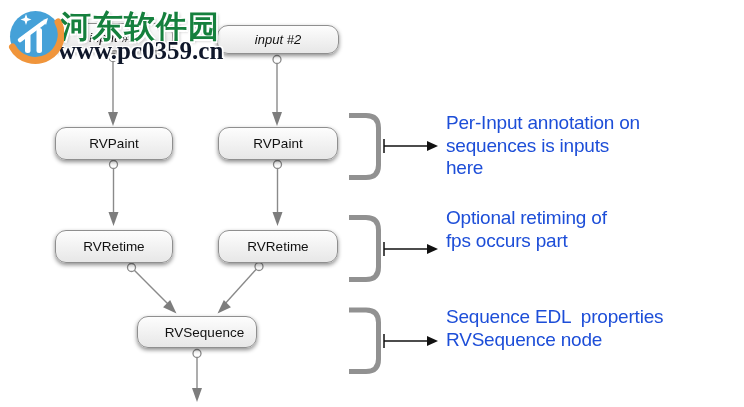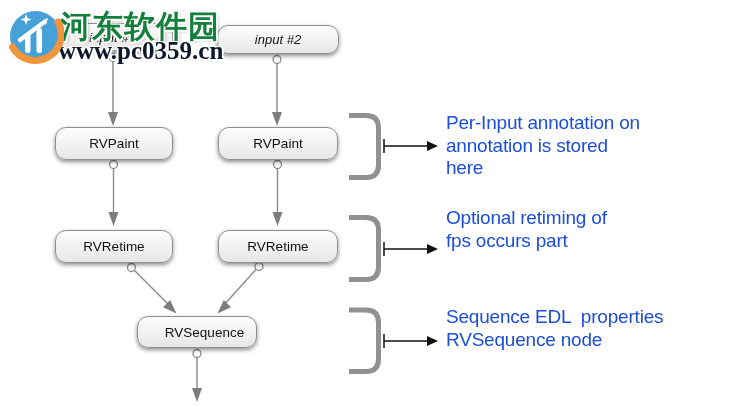--- a/index.html
+++ b/index.html
@@ -166,21 +166,21 @@
   </div>
   <div class="node" style="left:218px; top:230px; width:120px; height:33px;">
     <span>RVRetime</span>
   </div>
   <div class="node" style="left:137px; top:316px; width:120px; height:32px;padding-left:15px;">
     <span>RVSequence</span>
   </div>
 
   <div class="ann" style="top:112px;">
     <div class="ann-line">Per-Input annotation on</div>
-    <div class="ann-line">annotation is stored</div>
+    <div class="ann-line">sequences is inputs</div>
     <div class="ann-line">here</div>
   </div>
   <div class="ann" style="top:207px;">
     <div class="ann-line">Optional retiming of</div>
     <div class="ann-line">fps occurs part</div>
   </div>
   <div class="ann" style="top:306px;">
     <div class="ann-line">Sequence EDL  properties</div>
     <div class="ann-line">RVSequence node</div>
   </div>

